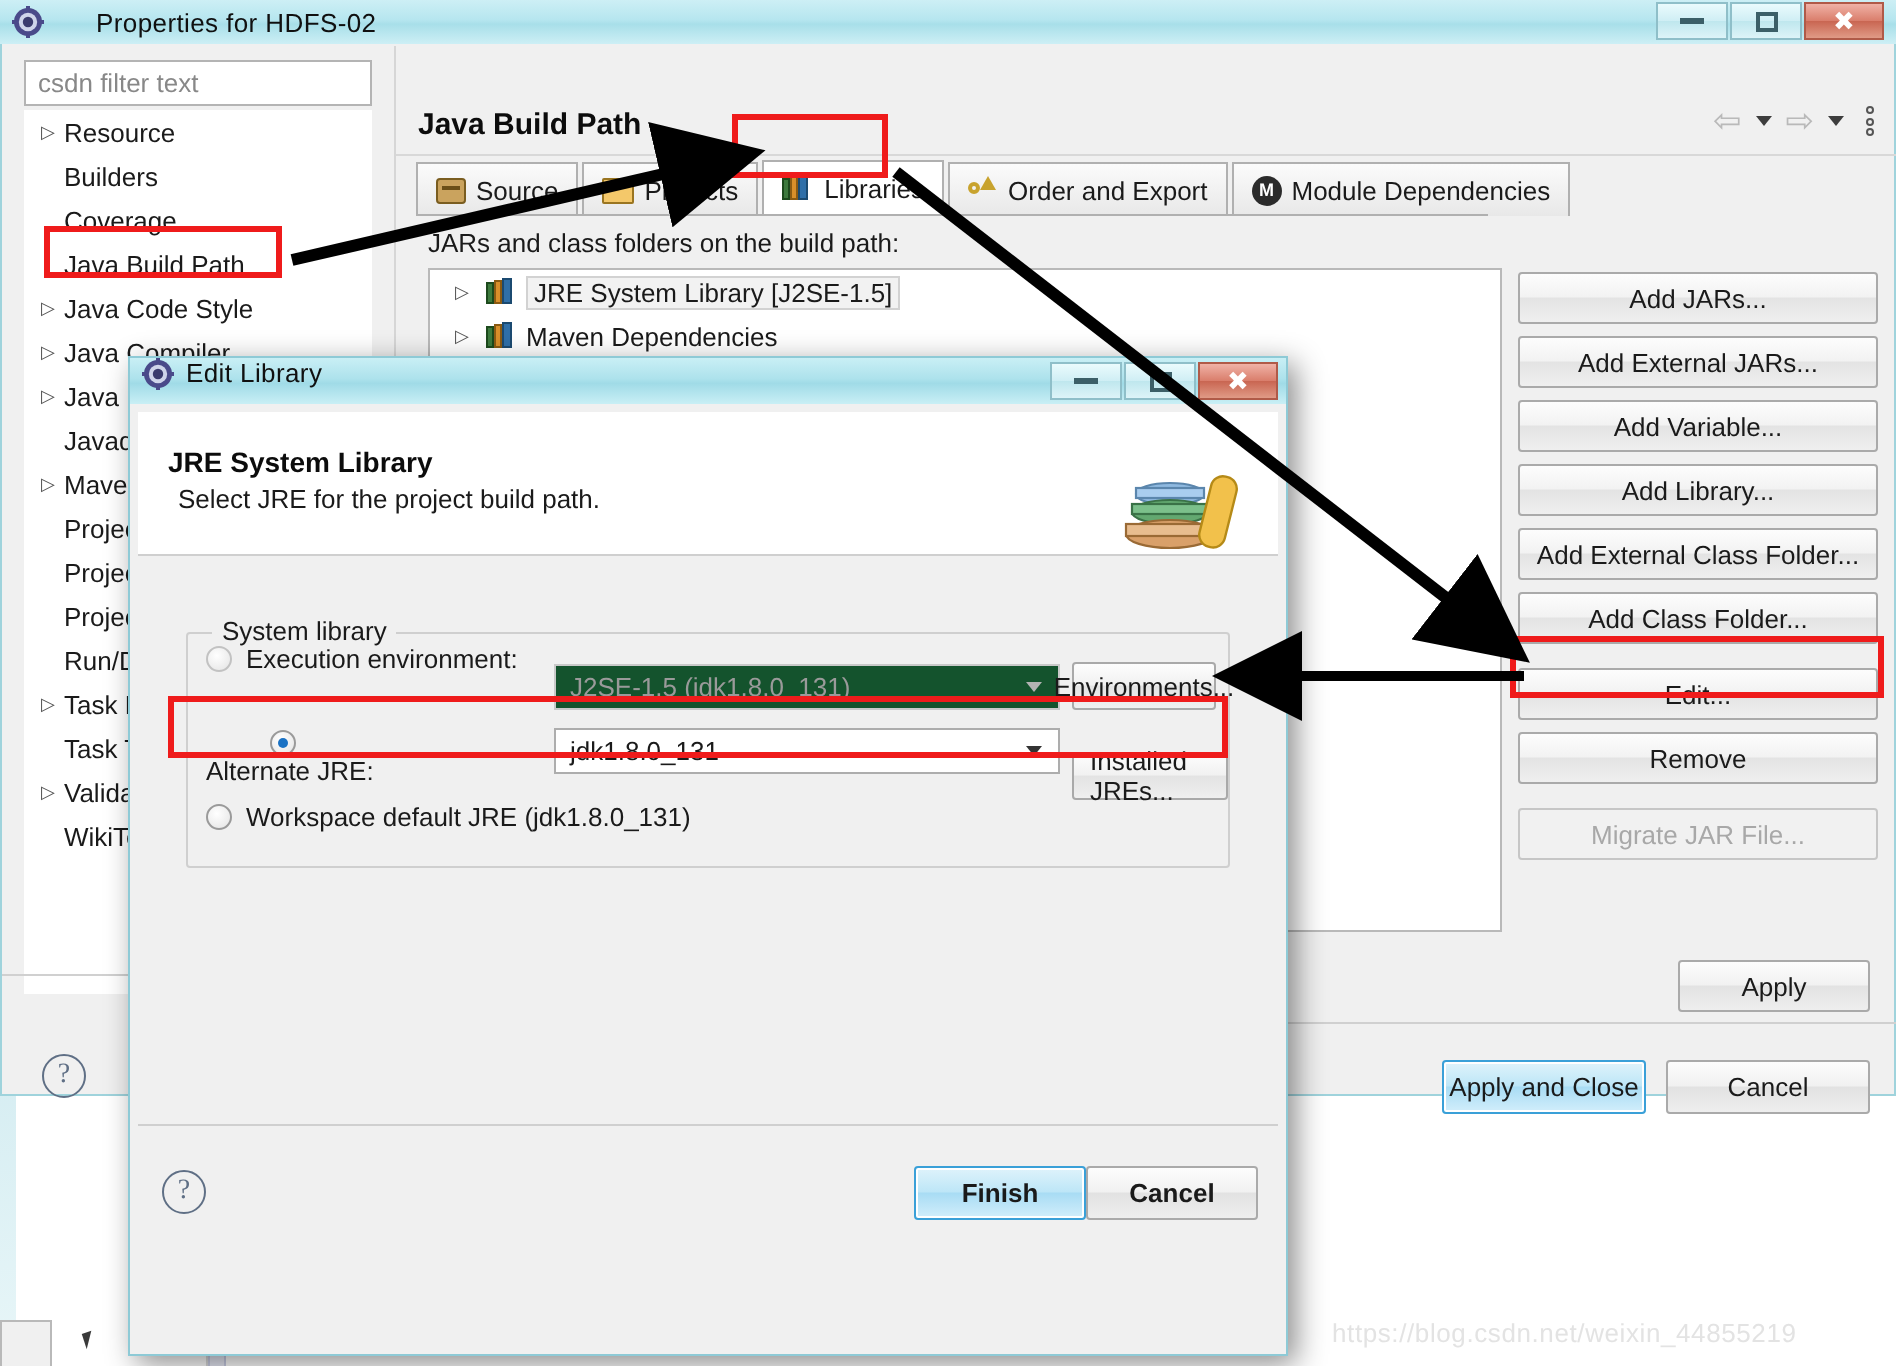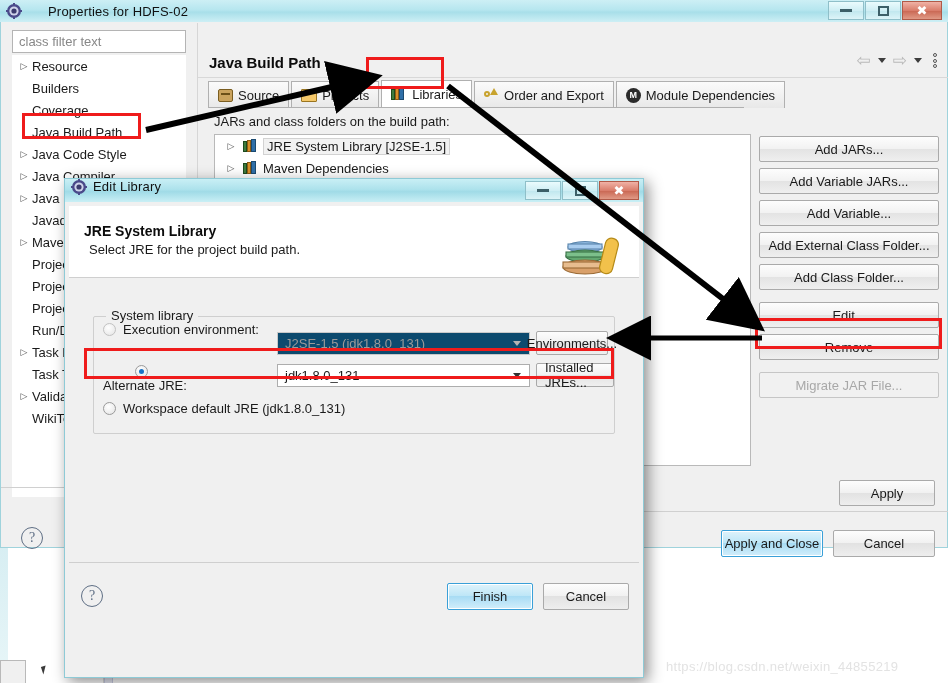--- a/index.html
+++ b/index.html
@@ -220,30 +220,30 @@
     background: radial-gradient(circle at 40% 35%, #ffffff, #e3e3e3);
     margin-right:7px; flex:none; position:relative;
   }
   .radio.on:after{ content:"";position:absolute;left:3px;top:3px;width:5px;height:5px;border-radius:50%;background:#1a72c4;}
   .radio.dim { border-color:#c2c2c2; }
   .rlabel { font-size:13px; color:#1a1a1a; }
   .combo {
     height:23px; border:1px solid #adadad; background:#fff;
     display:flex;align-items:center;justify-content:space-between;padding:0 4px 0 7px;font-size:13px;
   }
-  .combo.dis { background:#0c4a6e; border-color:#c9c9c9; color:#9a9a9a;text-align:right; }
+  .combo.dis { background:#14532d; border-color:#c9c9c9; color:#9a9a9a;text-align:right; }
   .combo .car{ width:0;height:0;border-left:4px solid transparent;border-right:4px solid transparent;border-top:5px solid #333; margin-right:4px;}
   .combo.dis .car{ border-top-color:#b3b3b3; }
   .sbtn {
     height:24px;border:1px solid #a9a9a9;border-radius:2px;font-size:13px;
     background:linear-gradient(to bottom,#fdfdfd,#f1f1f1 48%,#e3e3e3 50%,#efefef);
     display:flex;align-items:center;justify-content:center;padding:0 8px;
   }
   .dlg-sep { position:absolute;left:4px;top:360px;width:570px;height:1px;background:#cfcfcf;}
-  .dlg-foot-btns{position:absolute;right:14px;top:381px;display:flex;gap:10px;}
+  .dlg-foot-btns{position:absolute;right:14px;top:381px;display:flex;font-weight:bold;}
   .dlg-help{position:absolute;left:16px;top:383px;}
 
   
   .redbox { position:absolute; border:3px solid #ef1b1b; pointer-events:none; }
 
   
   #arrows { position:absolute; left:0; top:0; width:948px; height:683px; pointer-events:none; }
 
   .watermark {
     position:absolute; left:666px; top:659px; font-size:13px; color:#e3e3e3;
@@ -287,21 +287,21 @@
           </span>
         <span class="win-btn close">
             <span class="gl">✖</span>
           </span>
       </span>
     </div>
 
     <div class="win-body">
 
       <div class="filter-box">
-        <span>class filter text</span>
+        <span>csdn filter text</span>
       </div>
 
       <div class="tree-pane">
         <div class="tree-item">
           <span class="tw">▷</span>
           <span>Resource</span>
         </div>
         <div class="tree-item">
           <span class="tw empty">▷</span>
           <span>Builders</span>
@@ -440,22 +440,23 @@
               <span class="b1"></span>
               <span class="b2"></span>
               <span class="b3"></span>
             </span>
           <span>Maven Dependencies</span>
         </div>
       </div>
 
       <div class="btncol">
         <div class="ebtn">Add JARs...</div>
-        <div class="ebtn">Add Variable JARs...</div>
+        <div class="ebtn">Add External JARs...</div>
         <div class="ebtn">Add Variable...</div>
+        <div class="ebtn">Add Library...</div>
         <div class="ebtn">Add External Class Folder...</div>
         <div class="ebtn">Add Class Folder...</div>
         <div class="ebtn gap">Edit...</div>
         <div class="ebtn">Remove</div>
         <div class="ebtn disabled gap">Migrate JAR File...</div>
       </div>
 
       <div class="apply-btn">Apply</div>
       <div class="bottom-divider"></div>
       <div class="footer-btns">
@@ -532,21 +533,21 @@
         <div class="sbtn" style="position:absolute;left:442px;top:14px;width:72px;">Environments...</div>
 
         <div class="radio-row" style="top:48px;flex-direction:column;">
           <span class="radio on"></span>
           <span class="rlabel">Alternate JRE:</span>
         </div>
         <div class="combo" style="position:absolute;left:183px;top:47px;width:253px;">
           <span>jdk1.8.0_131</span>
           <span class="car"></span>
         </div>
-        <div class="sbtn" style="position:absolute;left:442px;top:46px;width:78px;">Installed JREs...</div>
+        <div class="sbtn" style="position:absolute;left:442px;top:59px;width:78px;">Installed JREs...</div>
 
         <div class="radio-row" style="top:79px;">
           <span class="radio"></span>
           <span class="rlabel">Workspace default JRE (jdk1.8.0_131)</span>
         </div>
       </div>
 
       <div class="dlg-sep"></div>
       <div class="dlg-help">
         <span class="qmark">?</span>

